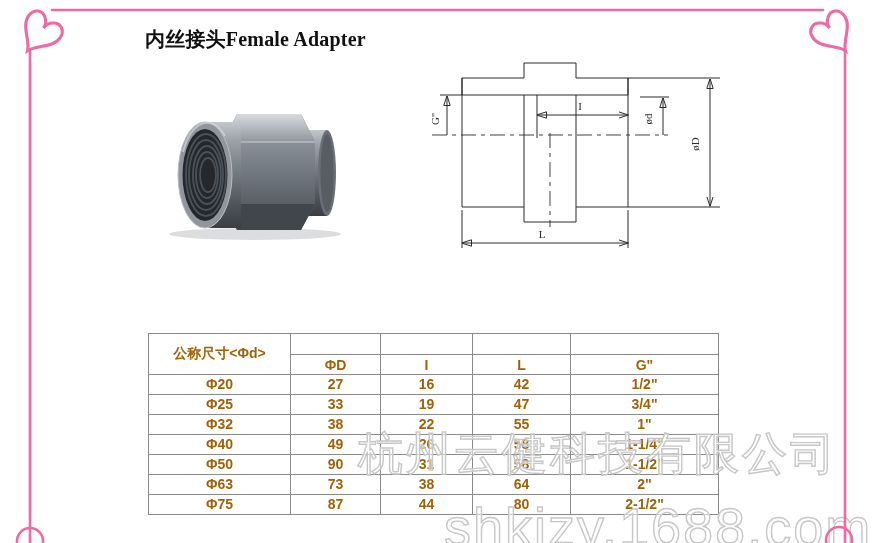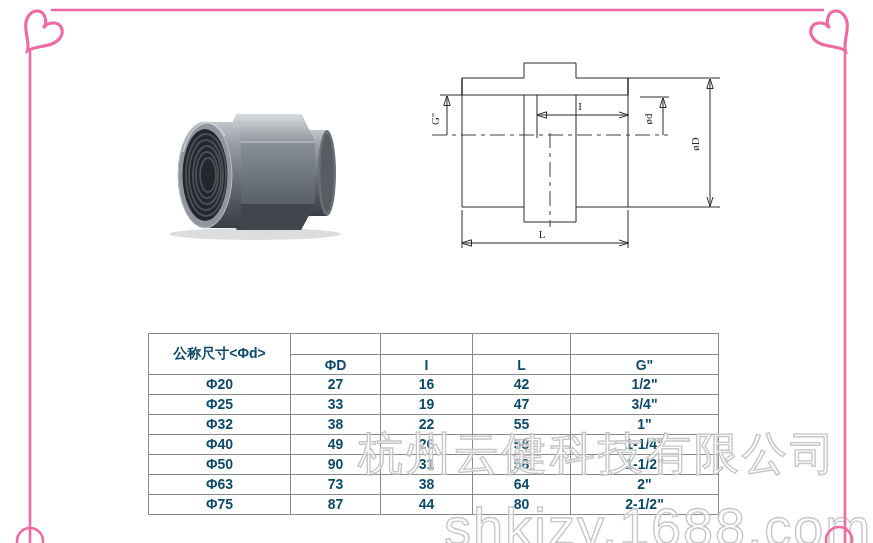--- a/index.html
+++ b/index.html
@@ -14,21 +14,21 @@
   
   .photo{position:absolute;left:155px;top:100px;}
   .drawing{position:absolute;left:428px;top:50px;}
   .drawing line,.drawing path{stroke:#2b2b2b;stroke-width:1;fill:none;}
   .drawing .cl{stroke-dasharray:15 5 4 5;stroke-width:.9;}
   .drawing text{font-family:"Liberation Serif","DejaVu Serif",serif;font-size:11px;fill:#2b2b2b;
                 text-anchor:middle;stroke:none;}
 
   
   table.spec{position:absolute;left:148px;top:333px;width:570px;border-collapse:collapse;
-             table-layout:fixed;color:#0c4a6e;font-size:14px;z-index:2;}
+             table-layout:fixed;color:#a16207;font-size:14px;z-index:2;}
   .spec td,.spec th{border:1px solid #8a8a8a;text-align:center;vertical-align:middle;
                     padding:0;font-weight:bold;}
   .spec thead td.h1{height:20px;}
   .spec thead td.h2{height:19px;}
   .spec tbody td{height:19px;line-height:19px;text-align:center;}
   .spec th.hdr-main{font-weight:bold;font-size:14px;}
 
   
   .wm{position:absolute;white-space:nowrap;pointer-events:none;z-index:5;
       color:rgba(255,255,255,.55);-webkit-text-stroke:1.4px #c7c7c7;}
@@ -37,20 +37,23 @@
 
   
   .frame{position:absolute;left:0;top:0;z-index:50;pointer-events:none;}
   .frame path,.frame circle{fill:none;stroke-width:2.6;stroke-linecap:round;}
 </style>
 </head>
 <body>
 
 <div class="page">
 
+  <div class="title">
+    <span>内丝接头</span><span class="en">Female Adapter</span>
+  </div>
 
   <svg class="photo" width="196" height="140" viewBox="0 0 196 140">
     <defs>
       <linearGradient id="gBody" x1="0" y1="0" x2="0" y2="1">
         <stop offset="0" stop-color="#c2c7cb"></stop>
           <stop offset=".18" stop-color="#9ba1a7"></stop>
         <stop offset=".45" stop-color="#777d84"></stop>
           <stop offset=".78" stop-color="#4f545a"></stop>
         <stop offset="1" stop-color="#3a3e43"></stop>
       </linearGradient>

